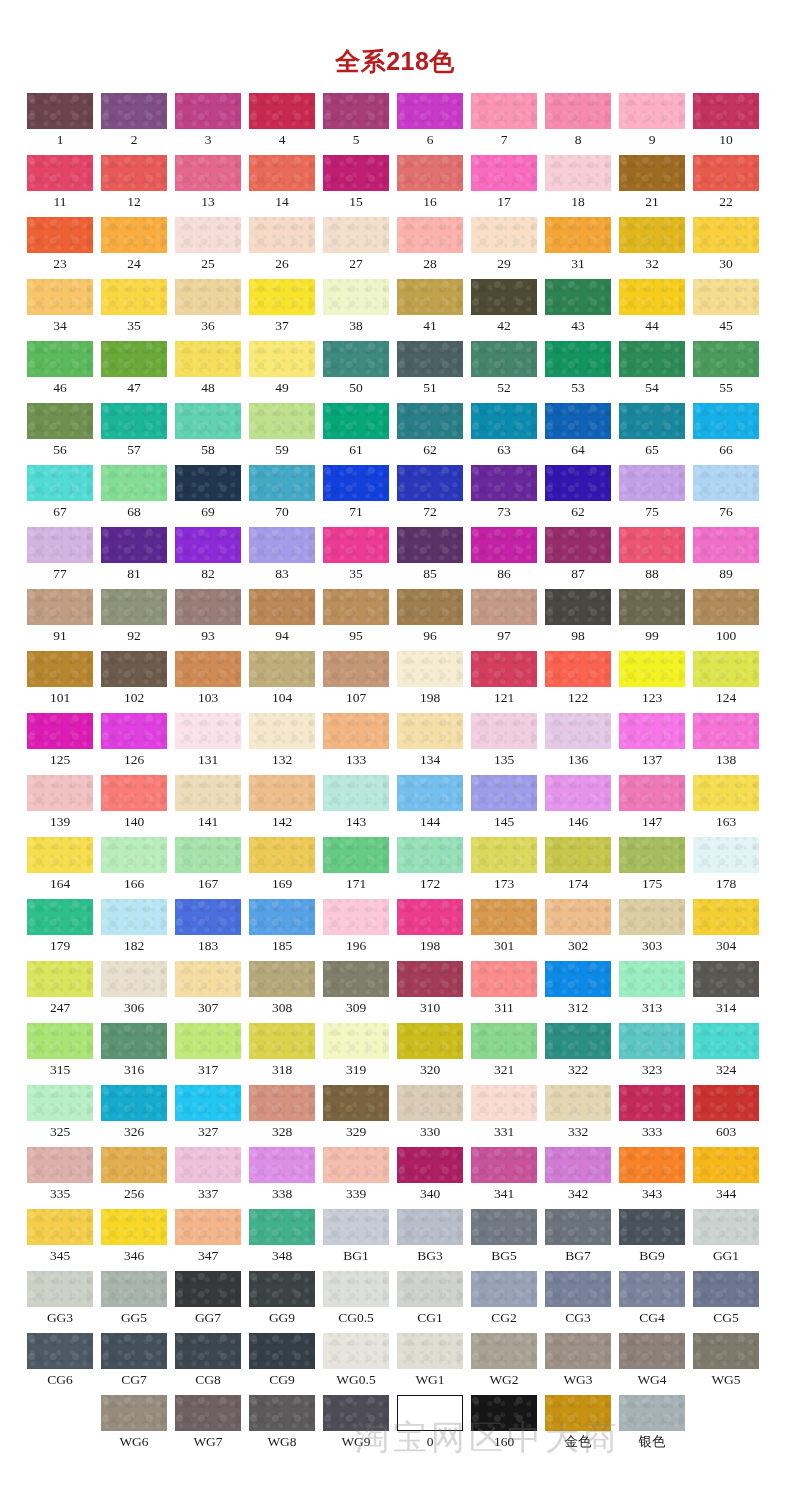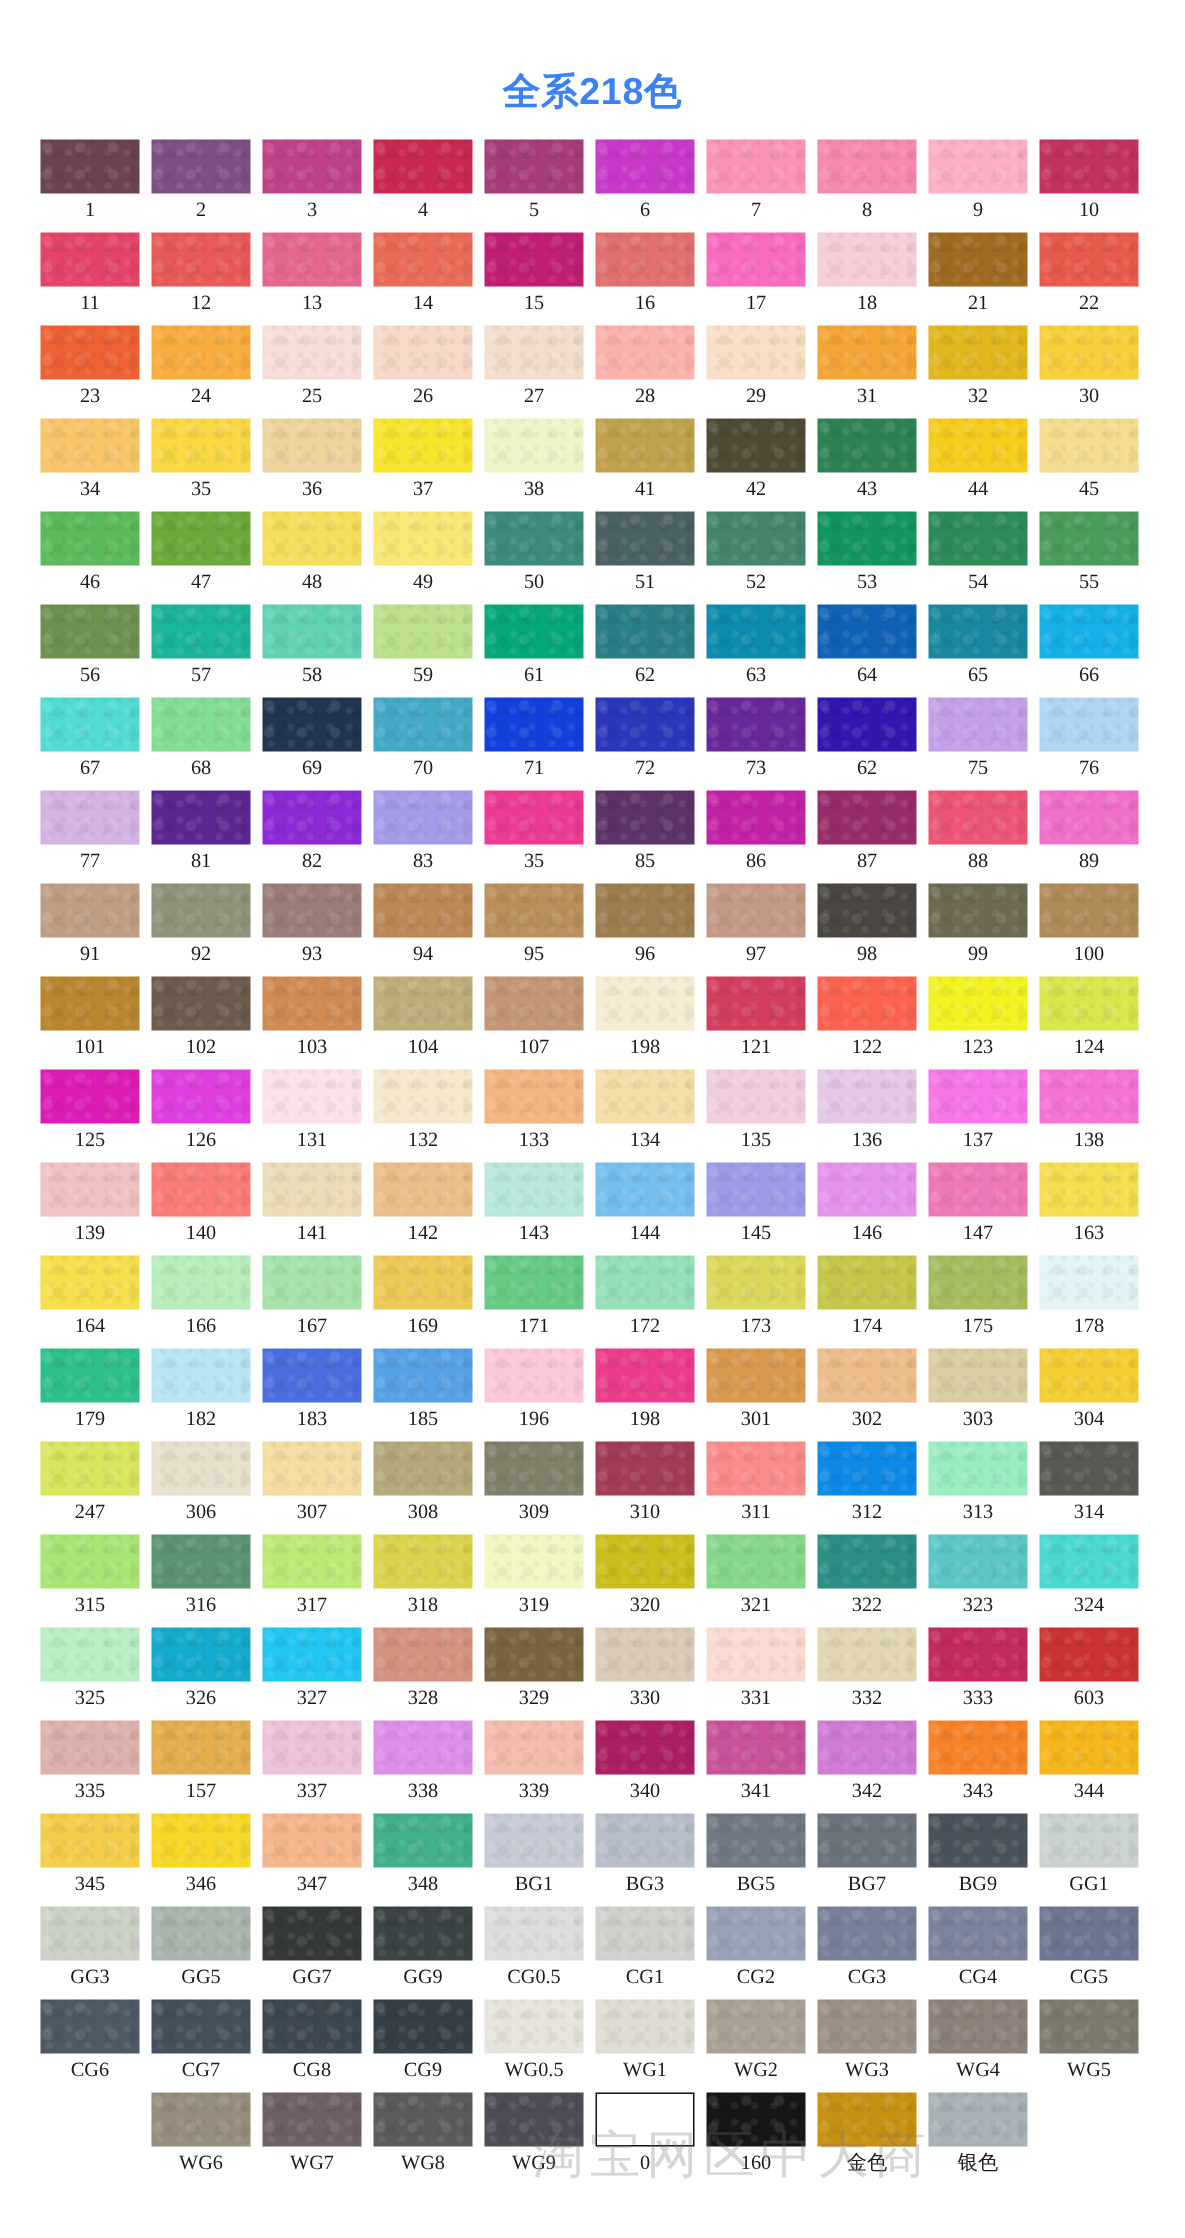--- a/index.html
+++ b/index.html
@@ -12,21 +12,21 @@
     height: 1492px;
     font-family: "Liberation Serif", serif;
     position: relative;
     overflow: hidden;
   }
   #chart-title {
     text-align: center;
     font-family: "Liberation Sans", sans-serif;
     font-weight: bold;
     font-size: 25px;
-    color: #3b82f6;
+    color: #b91c1c;
     letter-spacing: 0.5px;
     padding-top: 44px;
     margin: 0;
     height: 34px;
     line-height: 34px;
   }
   #swatch-grid {
     margin-top: 15px;
     padding-left: 27px;
     padding-right: 27px;
@@ -817,21 +817,21 @@
         <div class="swatch-label">603</div>
       </div>
     </div>
     <div class="swatch-row">
       <div class="swatch-cell">
         <div class="swatch-chip" style="background: rgb(221, 176, 172);"></div>
         <div class="swatch-label">335</div>
       </div>
       <div class="swatch-cell">
         <div class="swatch-chip" style="background: rgb(226, 174, 78);"></div>
-        <div class="swatch-label">157</div>
+        <div class="swatch-label">256</div>
       </div>
       <div class="swatch-cell">
         <div class="swatch-chip" style="background: rgb(238, 193, 218);"></div>
         <div class="swatch-label">337</div>
       </div>
       <div class="swatch-cell">
         <div class="swatch-chip" style="background: rgb(221, 143, 232);"></div>
         <div class="swatch-label">338</div>
       </div>
       <div class="swatch-cell">

